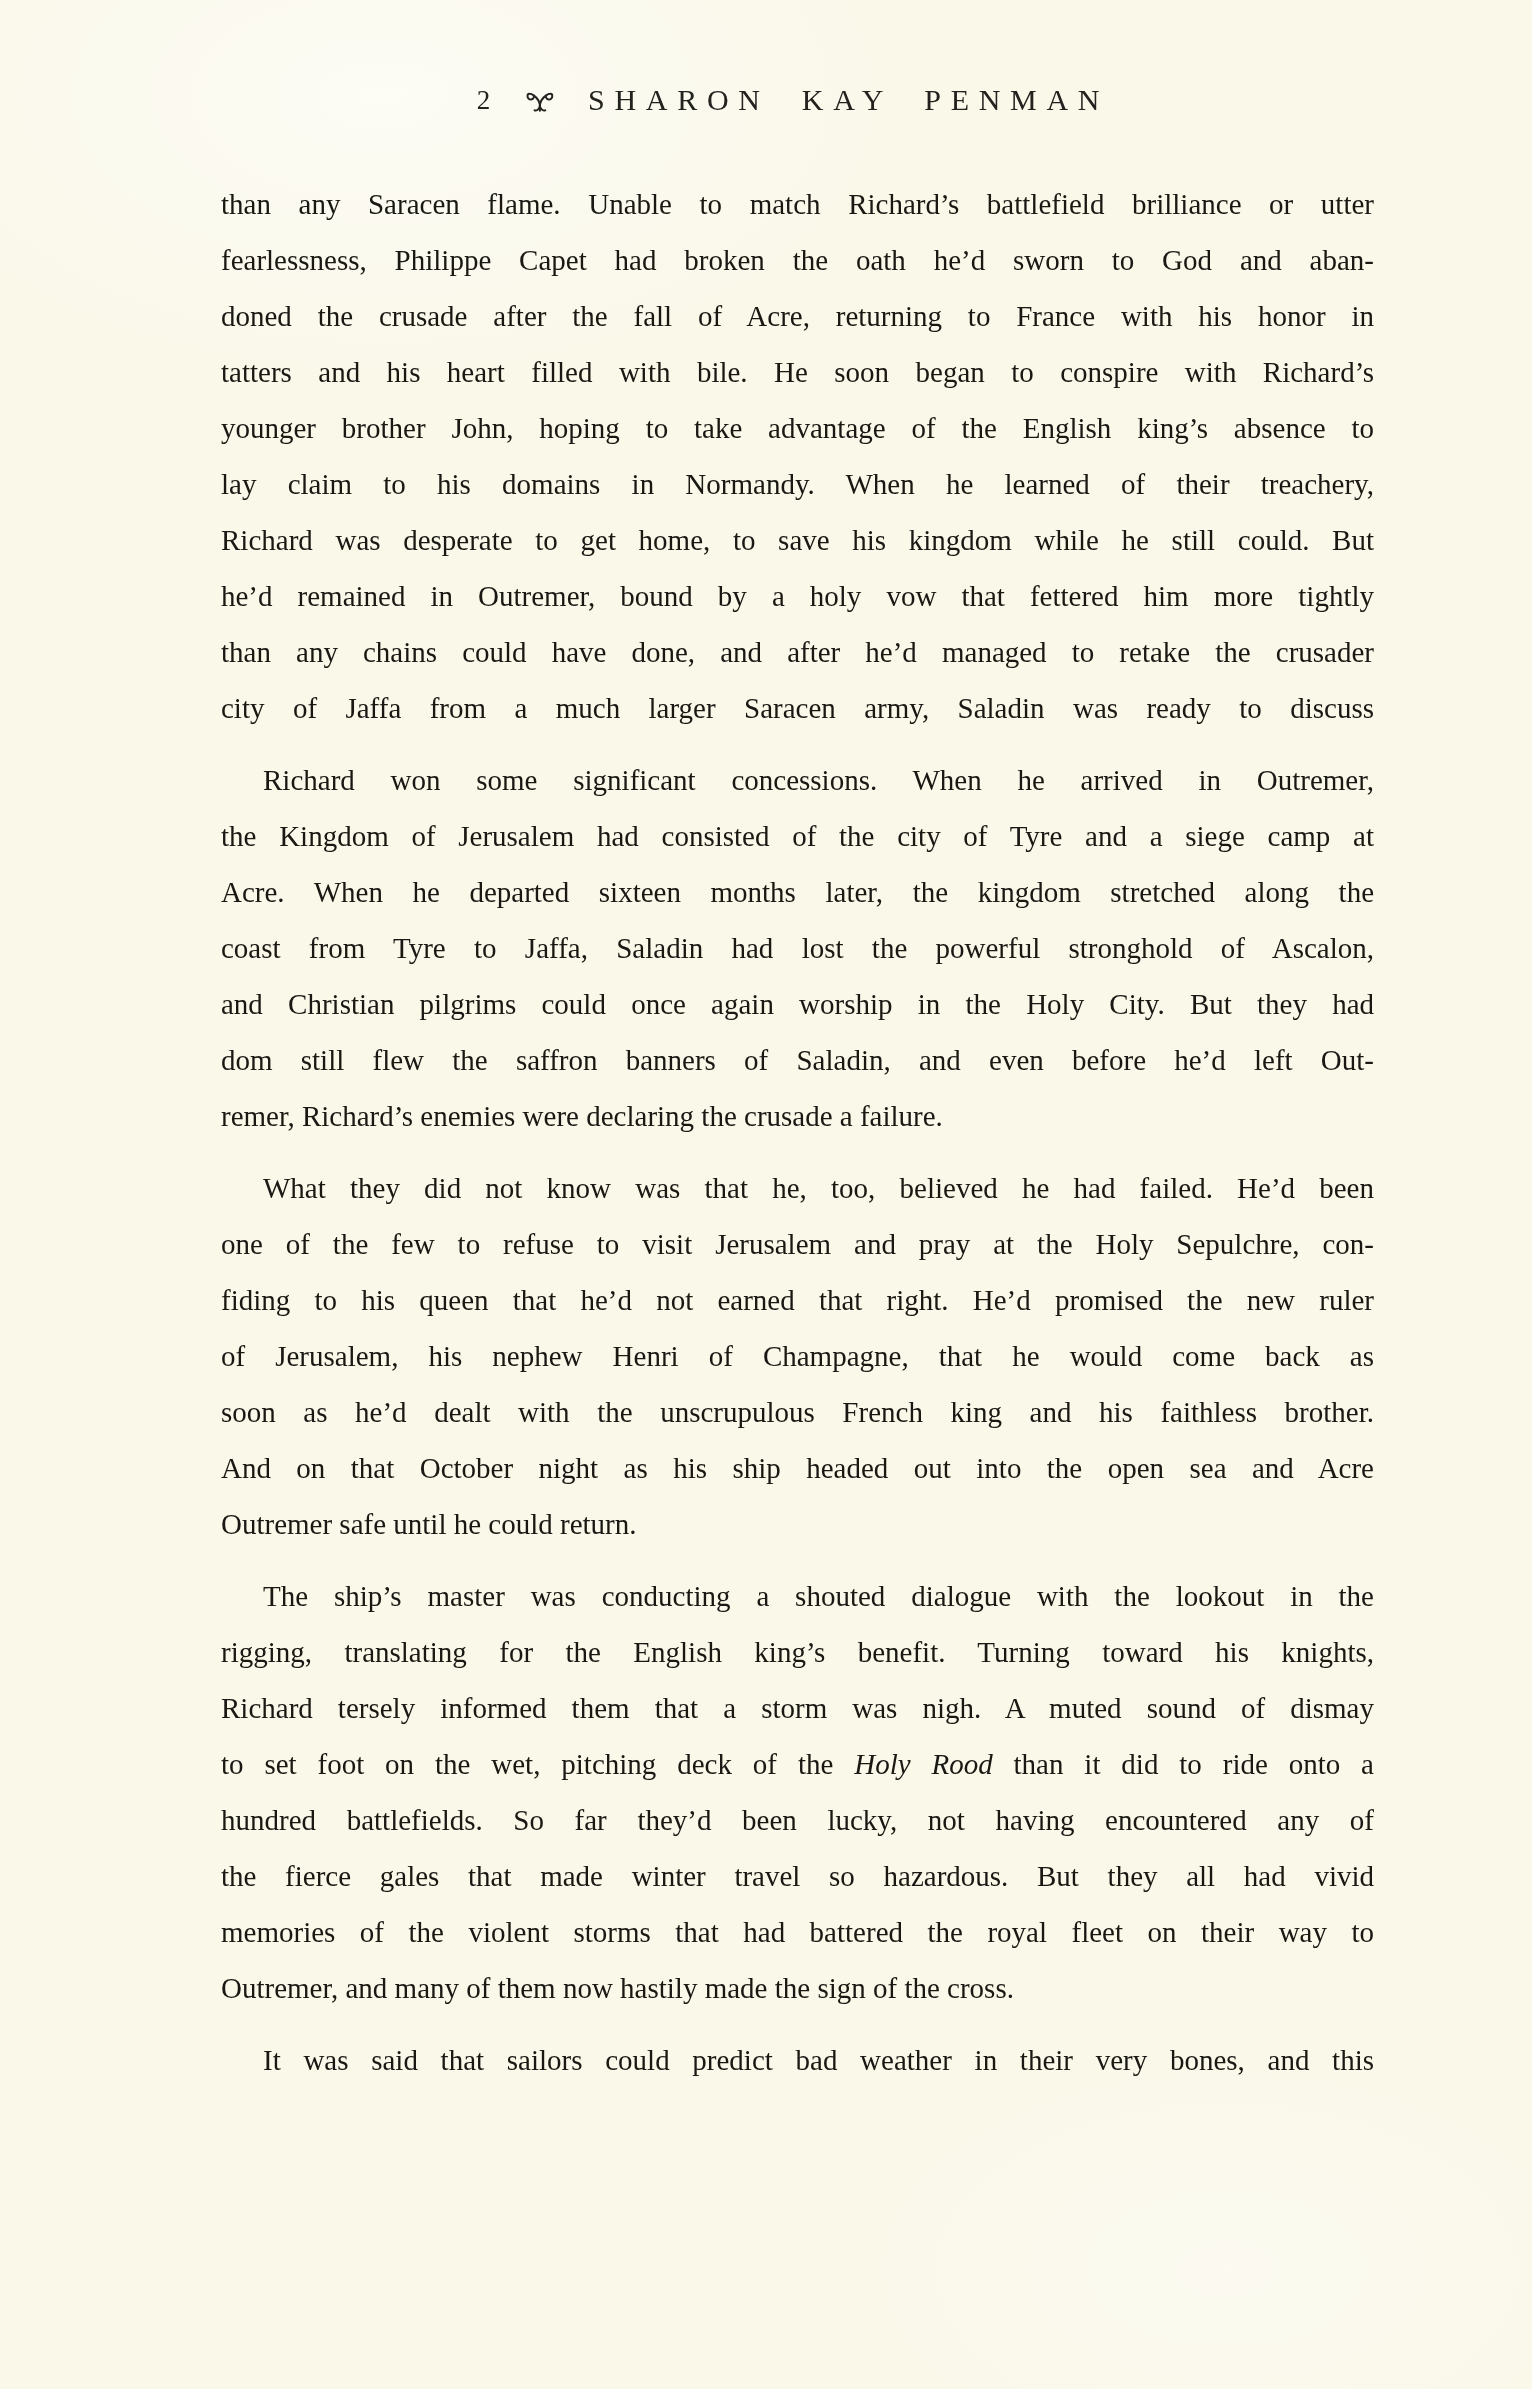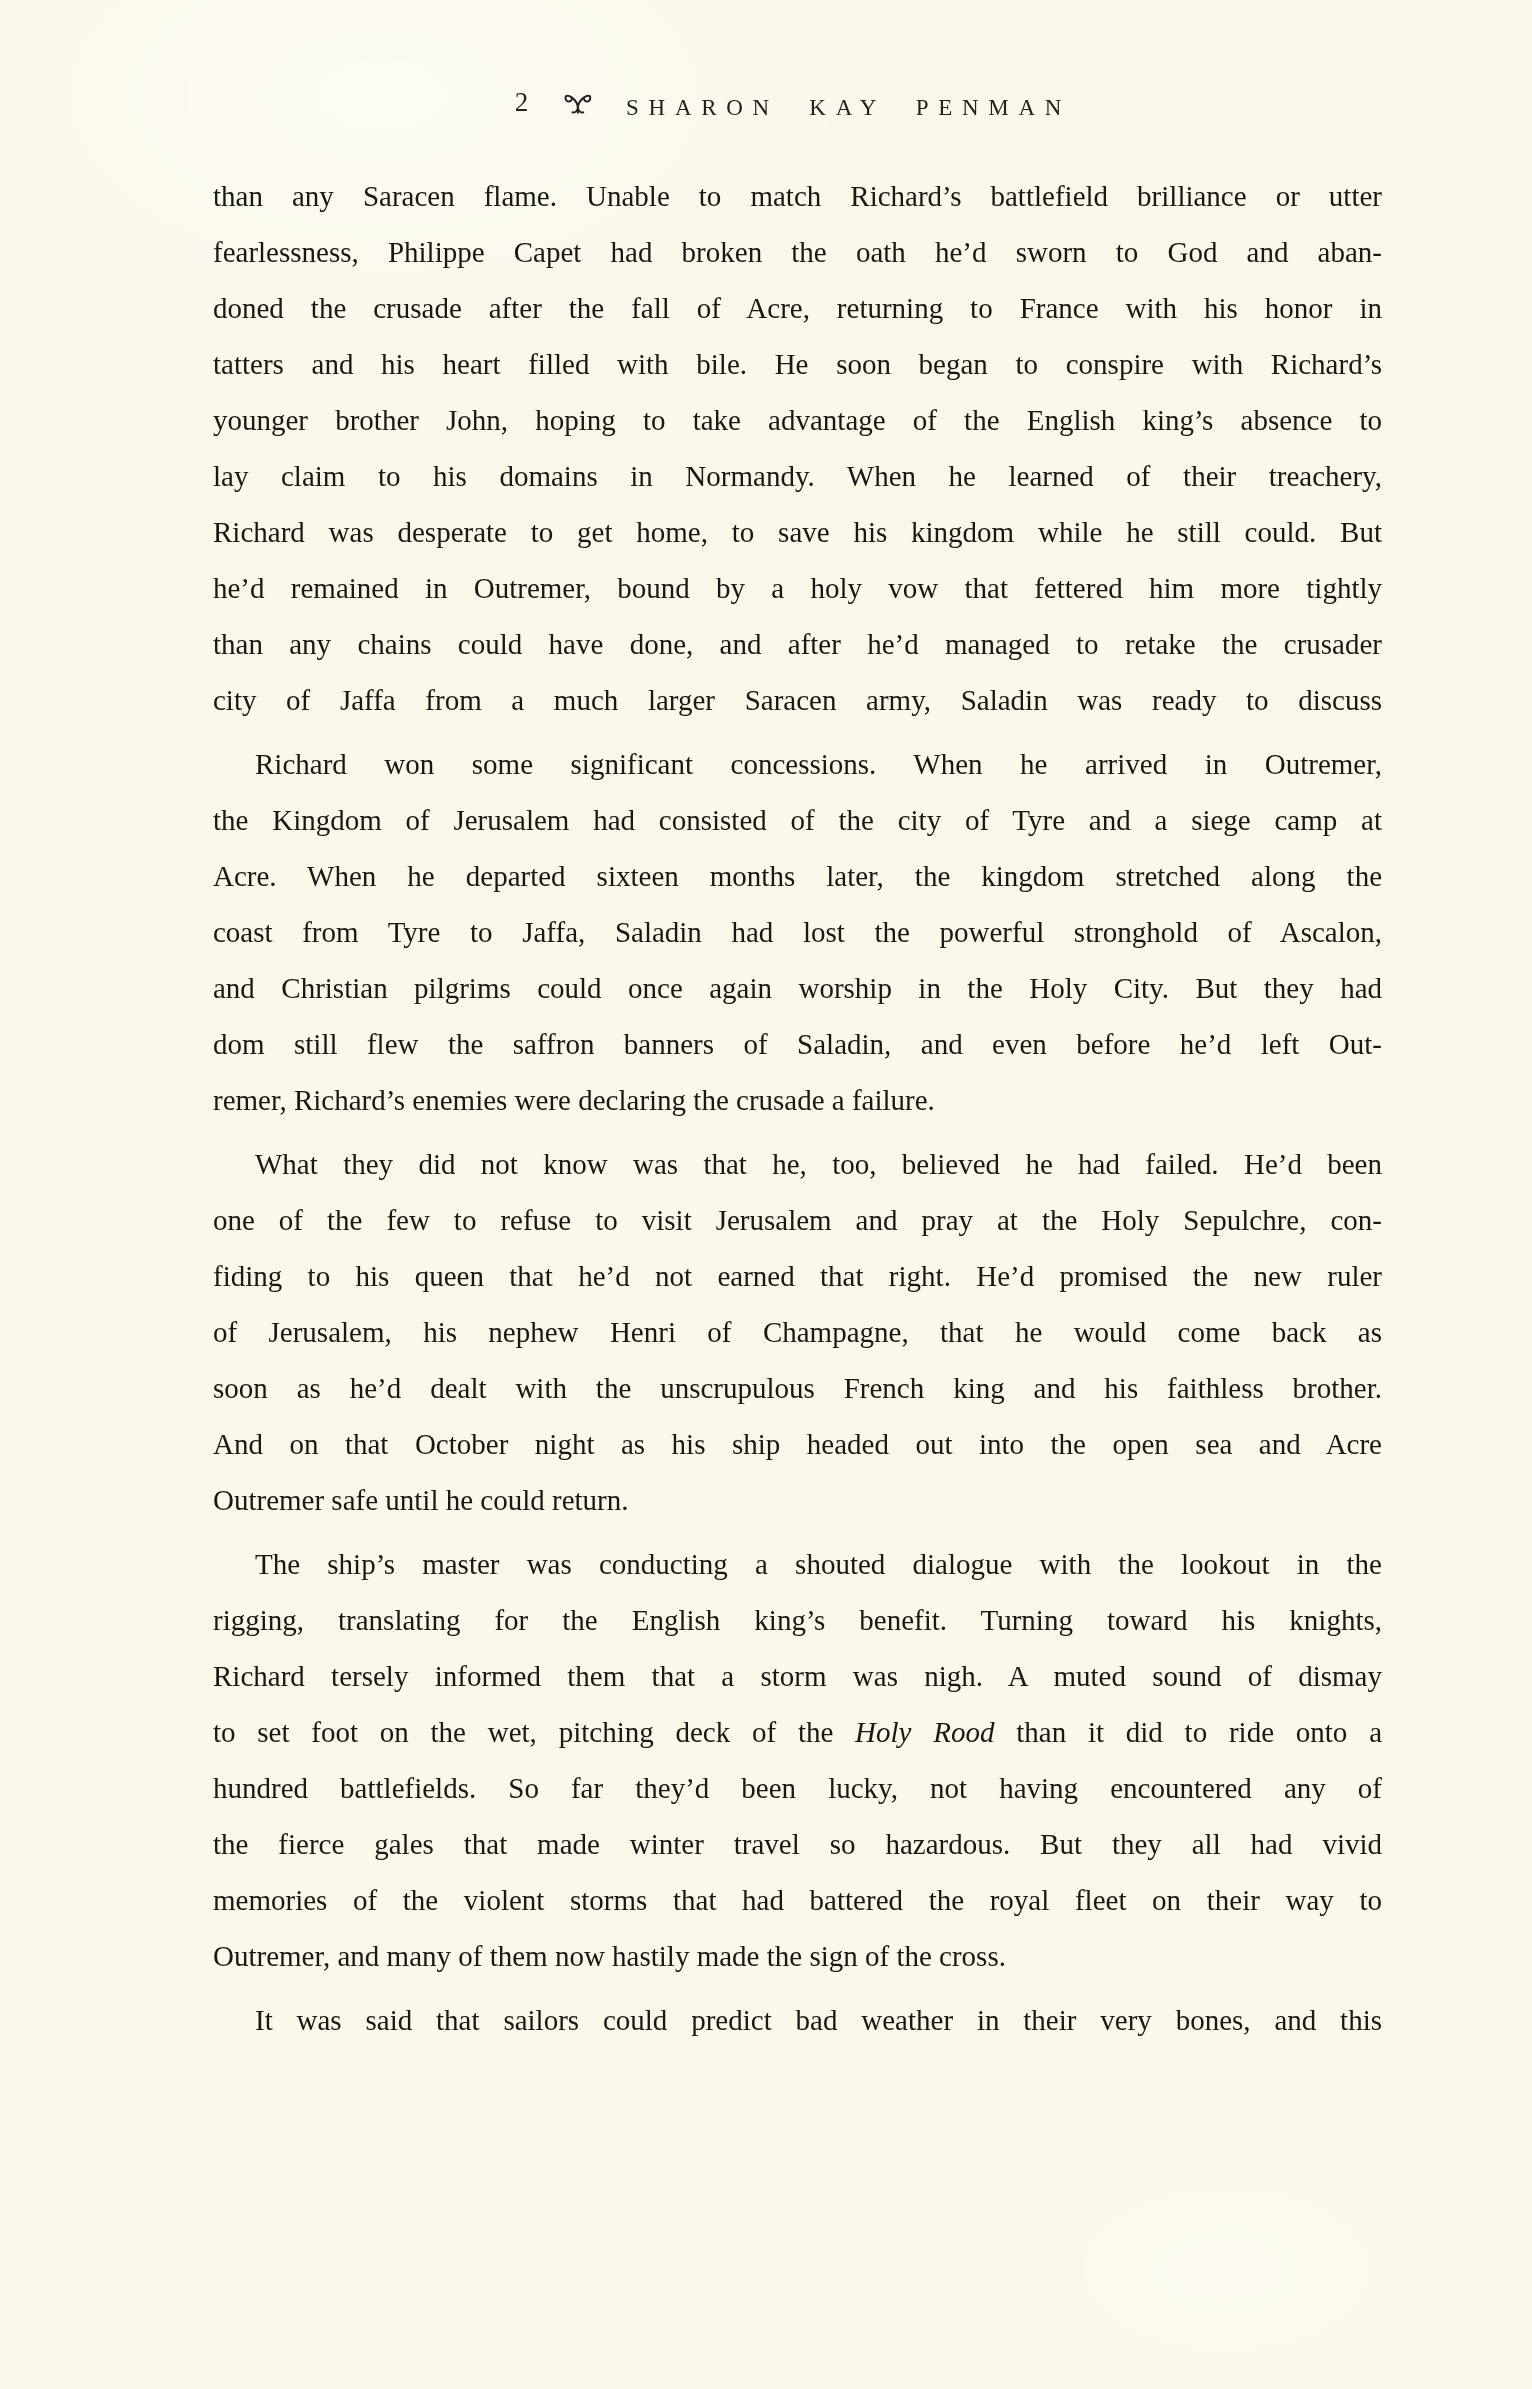--- a/index.html
+++ b/index.html
@@ -39,34 +39,33 @@
   }
   .ornament {
     width: 33px;
     height: 30px;
     display: inline-block;
   }
   .ornament svg { width: 100%; height: 100%; }
   .author-name {
     letter-spacing: 9.7px;
     word-spacing: 15px;
-    font-size: 23px;
+    font-size: 30px;
     white-space: nowrap;
-    margin-top: 12px;
   }
   .body-text {
     position: absolute;
     left: 205px;
     top: 160px;
     width: 1185px;
     font-size: 29px;
     line-height: 56px;
     color: #191813;
   }
-  .paragraph { margin: 8px; }
+  .paragraph { margin: 16px; }
   .line {
     height: 56px;
     overflow: hidden;
     text-align: justify;
     text-align-last: justify;
   }
   .line.indent { text-indent: 42px; }
   .line.last   { text-align-last: left; }
   .line em { font-style: italic; }
 </style>

